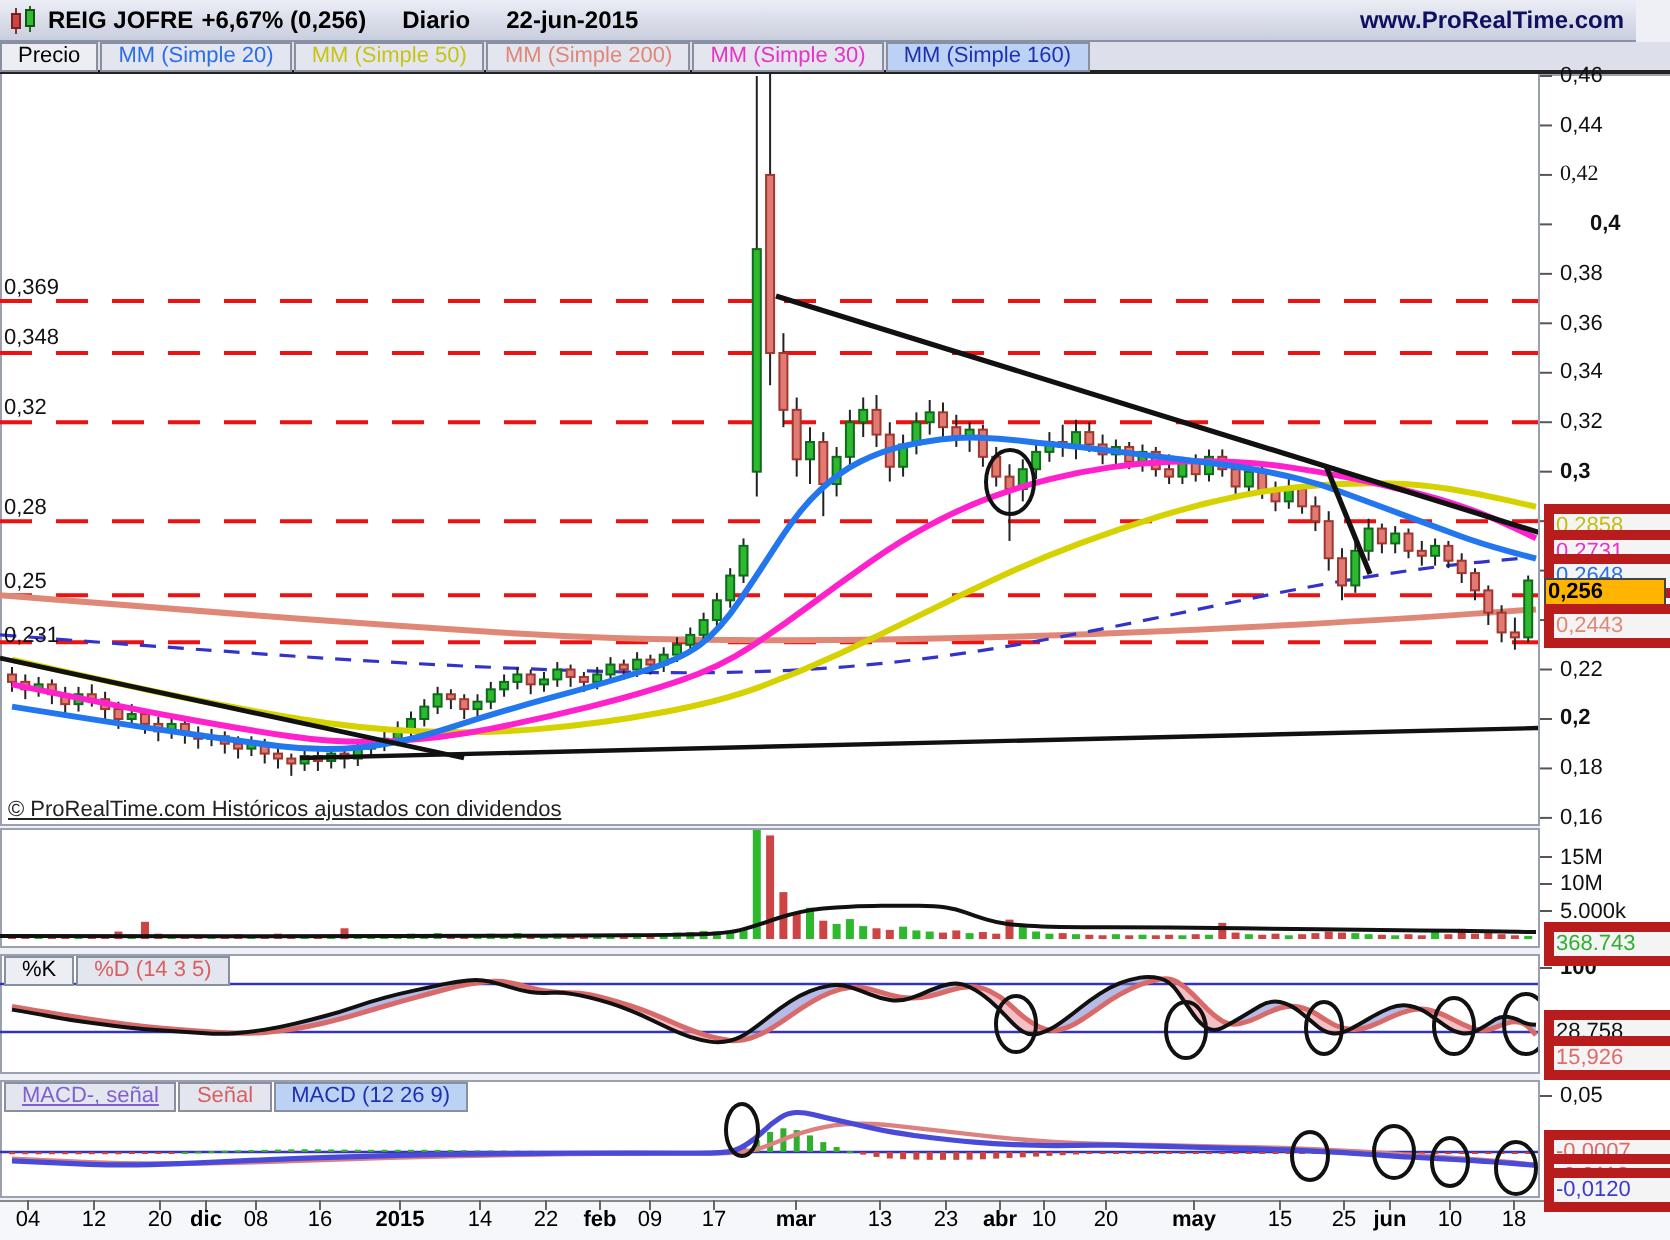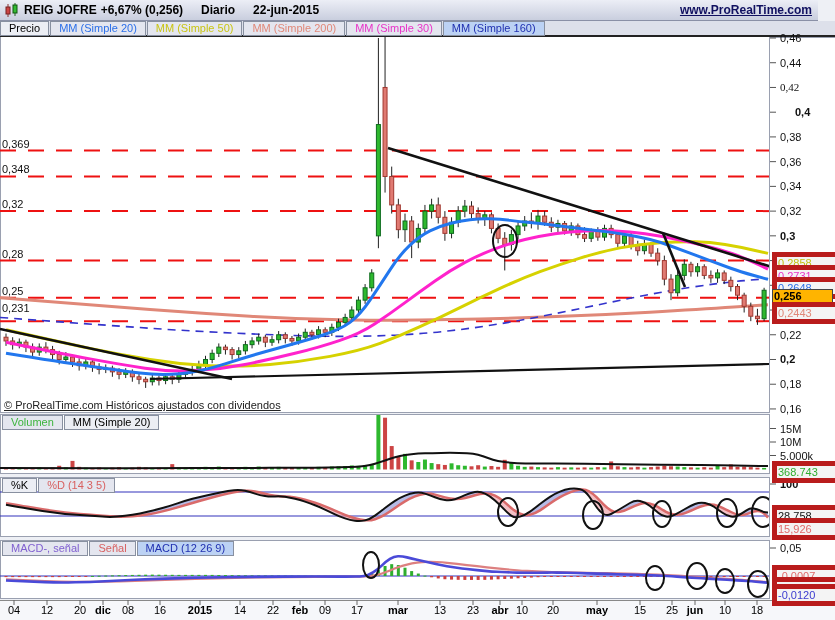--- a/index.html
+++ b/index.html
@@ -1,33 +1,33 @@
 <!DOCTYPE html>
 <html><head>
 <meta charset="utf-8">
 <style>
   html,body{margin:0;padding:0;background:#ffffff;}
   #app{position:relative;width:835px;height:620px;background:#eef0f5;font-family:"Liberation Sans",sans-serif;overflow:hidden;border-right:1px solid #9aa0b0;}
   
   #hdr{position:absolute;left:0;top:0;width:818px;height:21px;background:linear-gradient(#ecEEf6,#c9cede);border-bottom:1px solid #8a90a6;display:flex;align-items:center;box-sizing:border-box;}
   #hdr .ttl{font-size:12px;font-weight:bold;color:#000;margin-left:4px;}
   #hdr .sep{width:14px;}
-  #site{margin-left:auto;margin-right:6px;font-size:12px;font-weight:bold;color:#101060;text-decoration:underline;}
+  #site{margin-left:auto;margin-right:6px;font-size:12px;font-weight:bold;color:#101060;}
   
   #legend{position:absolute;left:0;top:21px;width:835px;height:16px;background:#dde0ea;border-bottom:2px solid #222;box-sizing:border-box;white-space:nowrap;}
   .chip{display:inline-block;padding:0 8px;margin-right:1px;border:1px solid #8890a0;background:#e4e6ef;font-size:11px;height:13px;line-height:13px;vertical-align:top;text-align:right;}
   .c-blk{color:#000;background:#eceef4;}
   .c-blue{color:#2b6fe8;}
   .c-yellow{color:#c8c414;}
   .c-salmon{color:#e08878;}
   .c-magenta{color:#e832c8;}
   .c-navy{color:#2030b0;background:#bcd2f4;}
   .c-green{color:#3db53d;}
   .c-red{color:#d86060;}
-  .c-purple{color:#8060d0;}
+  .c-purple{color:#8060d0;text-decoration:underline;}
   
   .panel{position:absolute;left:0;width:770px;background:#ffffff;border:1px solid #9aa0b0;box-sizing:border-box;}
   #p-main{top:37px;height:376px;border-top:none;}
   #p-vol{top:414px;height:60px;}
   #p-stoch{top:477px;height:60px;}
   #p-macd{top:540px;height:59px;}
   #gutter{position:absolute;left:770px;top:37px;width:65px;height:562px;background:#ffffff;border-top:1px solid #9aa0b0;}
   #xrow{position:absolute;left:0;top:600px;width:835px;height:20px;background:#f6f7fa;border-top:1px solid #888;box-sizing:border-box;}
   .pchips{position:absolute;z-index:6;white-space:nowrap;}
   #gfx{position:absolute;left:0;top:0;z-index:2;}
@@ -62,23 +62,20 @@
     <span class="chip c-blk">Precio</span><span class="chip c-blue">MM (Simple 20)</span><span class="chip c-yellow">MM (Simple 50)</span><span class="chip c-salmon">MM (Simple 200)</span><span class="chip c-magenta">MM (Simple 30)</span><span class="chip c-navy">MM (Simple 160)</span>
   </div>
 
   <div class="panel" id="p-main"></div>
   <div class="panel" id="p-vol"></div>
   <div class="panel" id="p-stoch"></div>
   <div class="panel" id="p-macd"></div>
   <div id="gutter"></div>
   <div id="xrow"></div>
 
-  <div class="pchips" style="left:2px;top:415px;">
-    <span class="chip c-green">Volumen</span><span class="chip c-blk">MM (Simple 20)</span>
-  </div>
   <div class="pchips" style="left:2px;top:478px;">
     <span class="chip c-blk">%K</span><span class="chip c-red">%D (14 3 5)</span>
   </div>
   <div class="pchips" style="left:2px;top:541px;">
     <span class="chip c-purple">MACD-, señal</span><span class="chip c-red">Señal</span><span class="chip c-navy">MACD (12 26 9)</span>
   </div>
 
   <div id="copyright">© ProRealTime.com  Históricos ajustados con dividendos</div>
 
   <svg id="gfx" width="835" height="620">
@@ -658,21 +655,21 @@
       <line x1="672" y1="600" x2="672" y2="605" stroke="#666"></line>
       <line x1="695" y1="600" x2="695" y2="605" stroke="#666"></line>
       <line x1="725" y1="600" x2="725" y2="605" stroke="#666"></line>
       <line x1="757" y1="600" x2="757" y2="605" stroke="#666"></line>
     </svg>
 <div class="lbl" style="left: 2px; top: 137.522px; color: rgb(17, 17, 17);">0,369</div>
     <div class="lbl" style="left: 2px; top: 163.488px; color: rgb(17, 17, 17);">0,348</div>
     <div class="lbl" style="left: 2px; top: 198.11px; color: rgb(17, 17, 17);">0,32</div>
     <div class="lbl" style="left: 2px; top: 247.57px; color: rgb(17, 17, 17);">0,28</div>
     <div class="lbl" style="left: 2px; top: 284.665px; color: rgb(17, 17, 17);">0,25</div>
-    <div class="lbl" style="left: 2px; top: 302px; color: rgb(17, 17, 17);">0,231</div>
+    <div class="lbl" style="left: 2px; top: 312px; color: rgb(17, 17, 17);">0,231</div>
     <div class="lbl" style="left: 780px; top: 32px;">0,46</div>
     <div class="lbl" style="left: 780px; top: 56.73px;">0,44</div>
     <div class="lbl" style="left: 780px; top: 81.46px; font-family: Liberation Serif, serif;">0,42</div>
     <div class="lbl" style="left: 780px; top: 106.19px; font-weight: bold; padding-left: 15px;">0,4</div>
     <div class="lbl" style="left: 780px; top: 130.92px;">0,38</div>
     <div class="lbl" style="left: 780px; top: 155.65px;">0,36</div>
     <div class="lbl" style="left: 780px; top: 180.38px;">0,34</div>
     <div class="lbl" style="left: 780px; top: 205.11px;">0,32</div>
     <div class="lbl" style="left: 780px; top: 229.84px; font-weight: bold;">0,3</div>
     <div class="lbl" style="left: 780px; top: 254.57px;">0,28</div>

